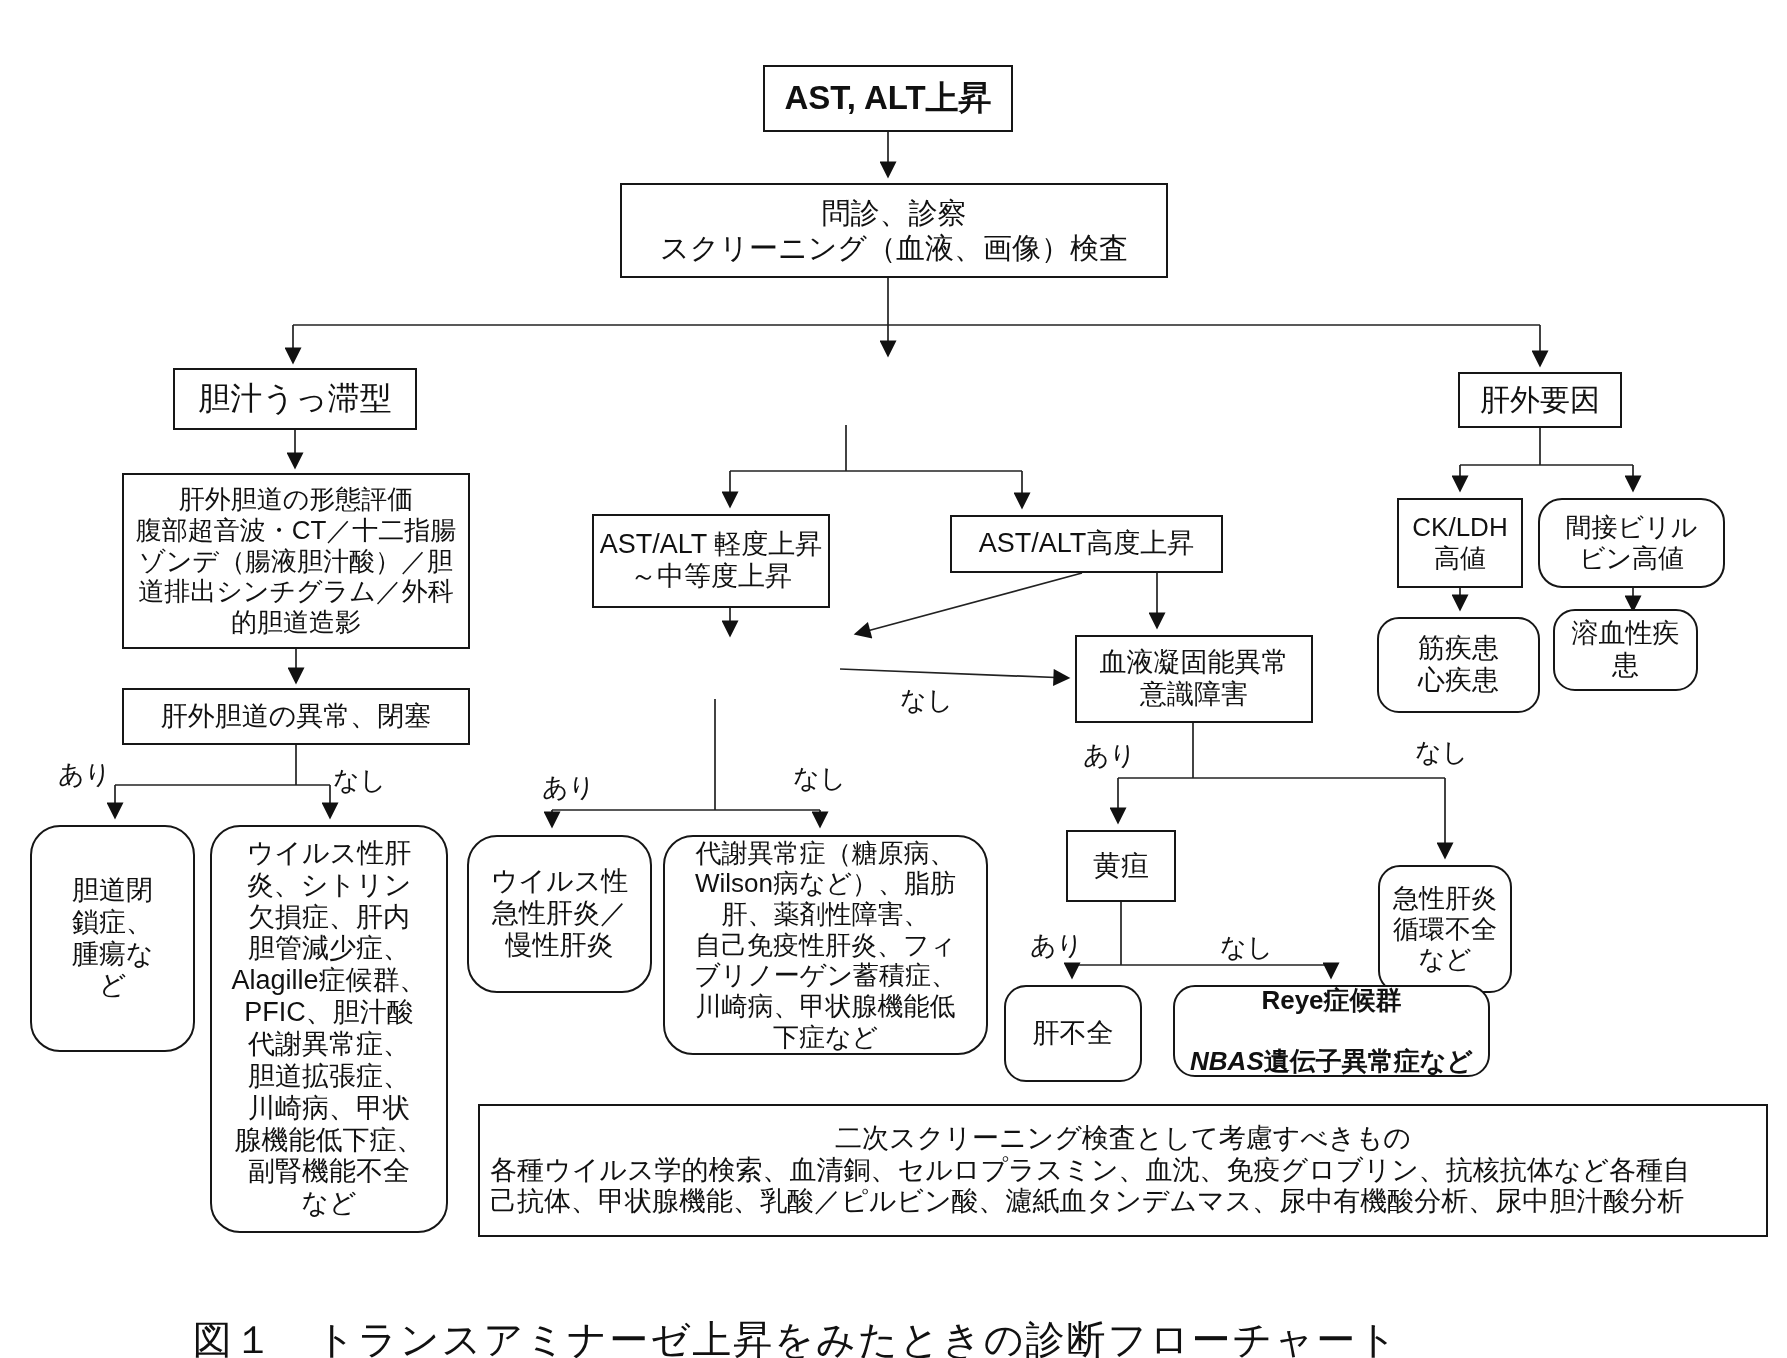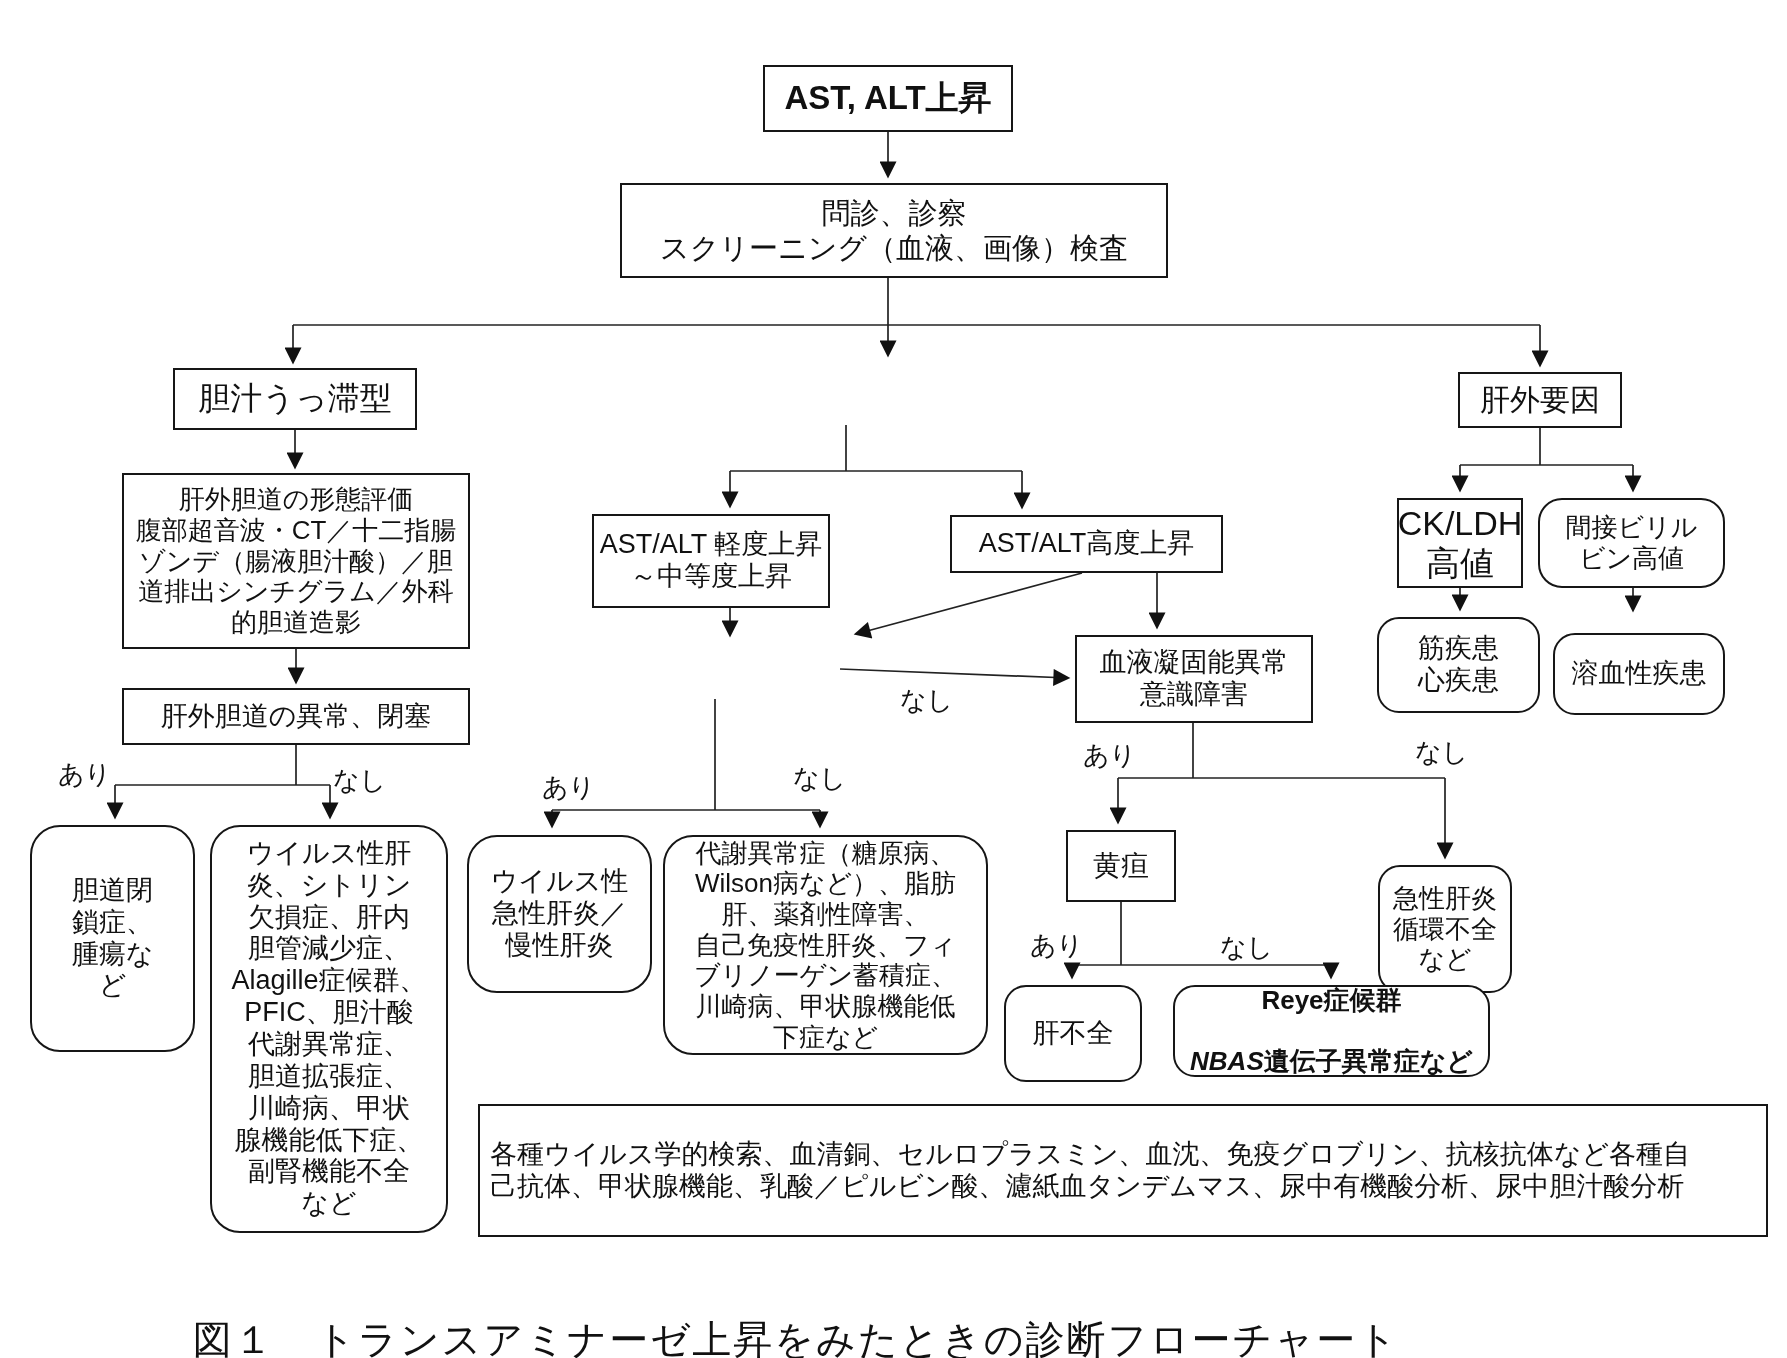--- a/index.html
+++ b/index.html
@@ -165,32 +165,33 @@
 
   <div class="box round r-sm" style="left:1004px;top:950px;width:138px;height:97px;">肝不全</div>
 
   <div class="box round r-sm semibold" style="left:1173px;top:950px;width:317px;height:92px;font-size:26px;">
     <div>
       <div>Reye症候群</div>
       <div><span class="ital">NBAS</span><span>遺伝子異常症など</span></div>
     </div>
   </div>
 
-  <div class="box" style="left:1397px;top:463px;width:126px;height:90px;font-size:34px;">CK/LDH
+  <div class="box" style="left:1397px;top:463px;width:126px;height:90px;font-size:26px;">CK/LDH
 高値</div>
 
   <div class="box" style="left:1538px;top:463px;width:187px;height:90px;font-size:26px;border-radius:24px;">間接ビリル
 ビン高値</div>
 
   <div class="box round r-sm" style="left:1377px;top:582px;width:163px;height:96px;">筋疾患
 心疾患</div>
 
-  <div class="box round r-sm" style="left:1553px;top:598px;width:172px;height:82px;">溶血性疾患</div>
+  <div class="box round r-sm" style="left:1553px;top:574px;width:145px;height:82px;">溶血性疾患</div>
 
   <div class="box" id="secondary" style="left:478px;top:1069px;width:1290px;height:133px;">
+    <div class="sec-title">二次スクリーニング検査として考慮すべきもの</div>
     <div class="sec-body">各種ウイルス学的検索、血清銅、セルロプラスミン、血沈、免疫グロブリン、抗核抗体など各種自
 己抗体、甲状腺機能、乳酸／ピルビン酸、濾紙血タンデムマス、尿中有機酸分析、尿中胆汁酸分析</div>
   </div>
 
   <span class="edge-label" style="left:58px;top:722px;">あり</span>
   <span class="edge-label" style="left:333px;top:728px;">なし</span>
   <span class="edge-label" style="left:542px;top:735px;">あり</span>
   <span class="edge-label" style="left:793px;top:726px;">なし</span>
   <span class="edge-label" style="left:900px;top:648px;">なし</span>
   <span class="edge-label" style="left:1083px;top:703px;">あり</span>

